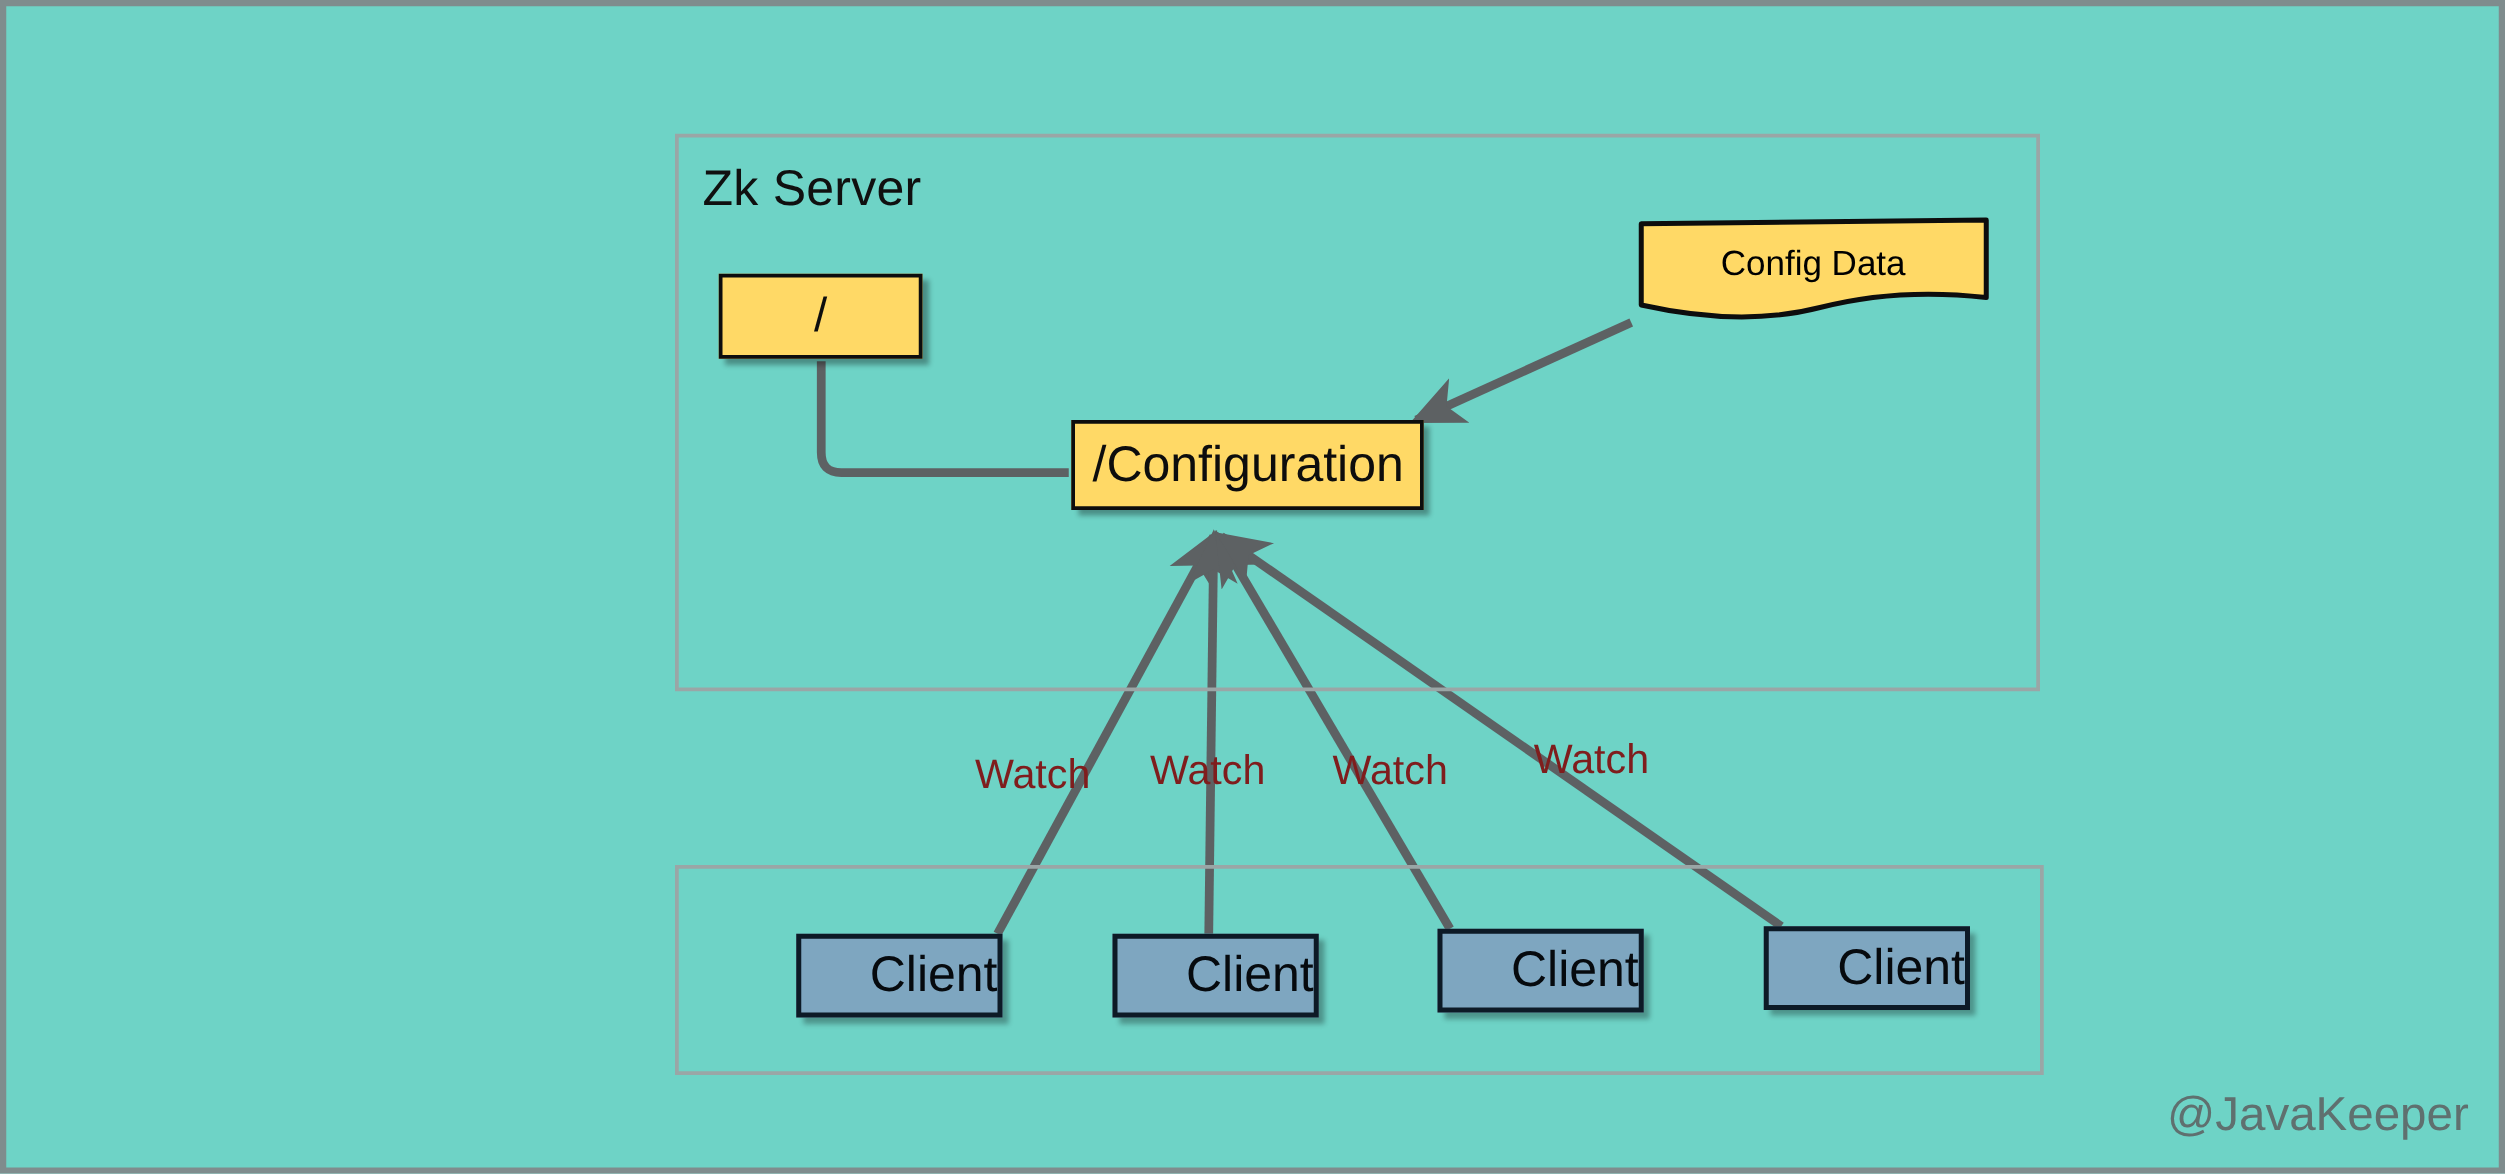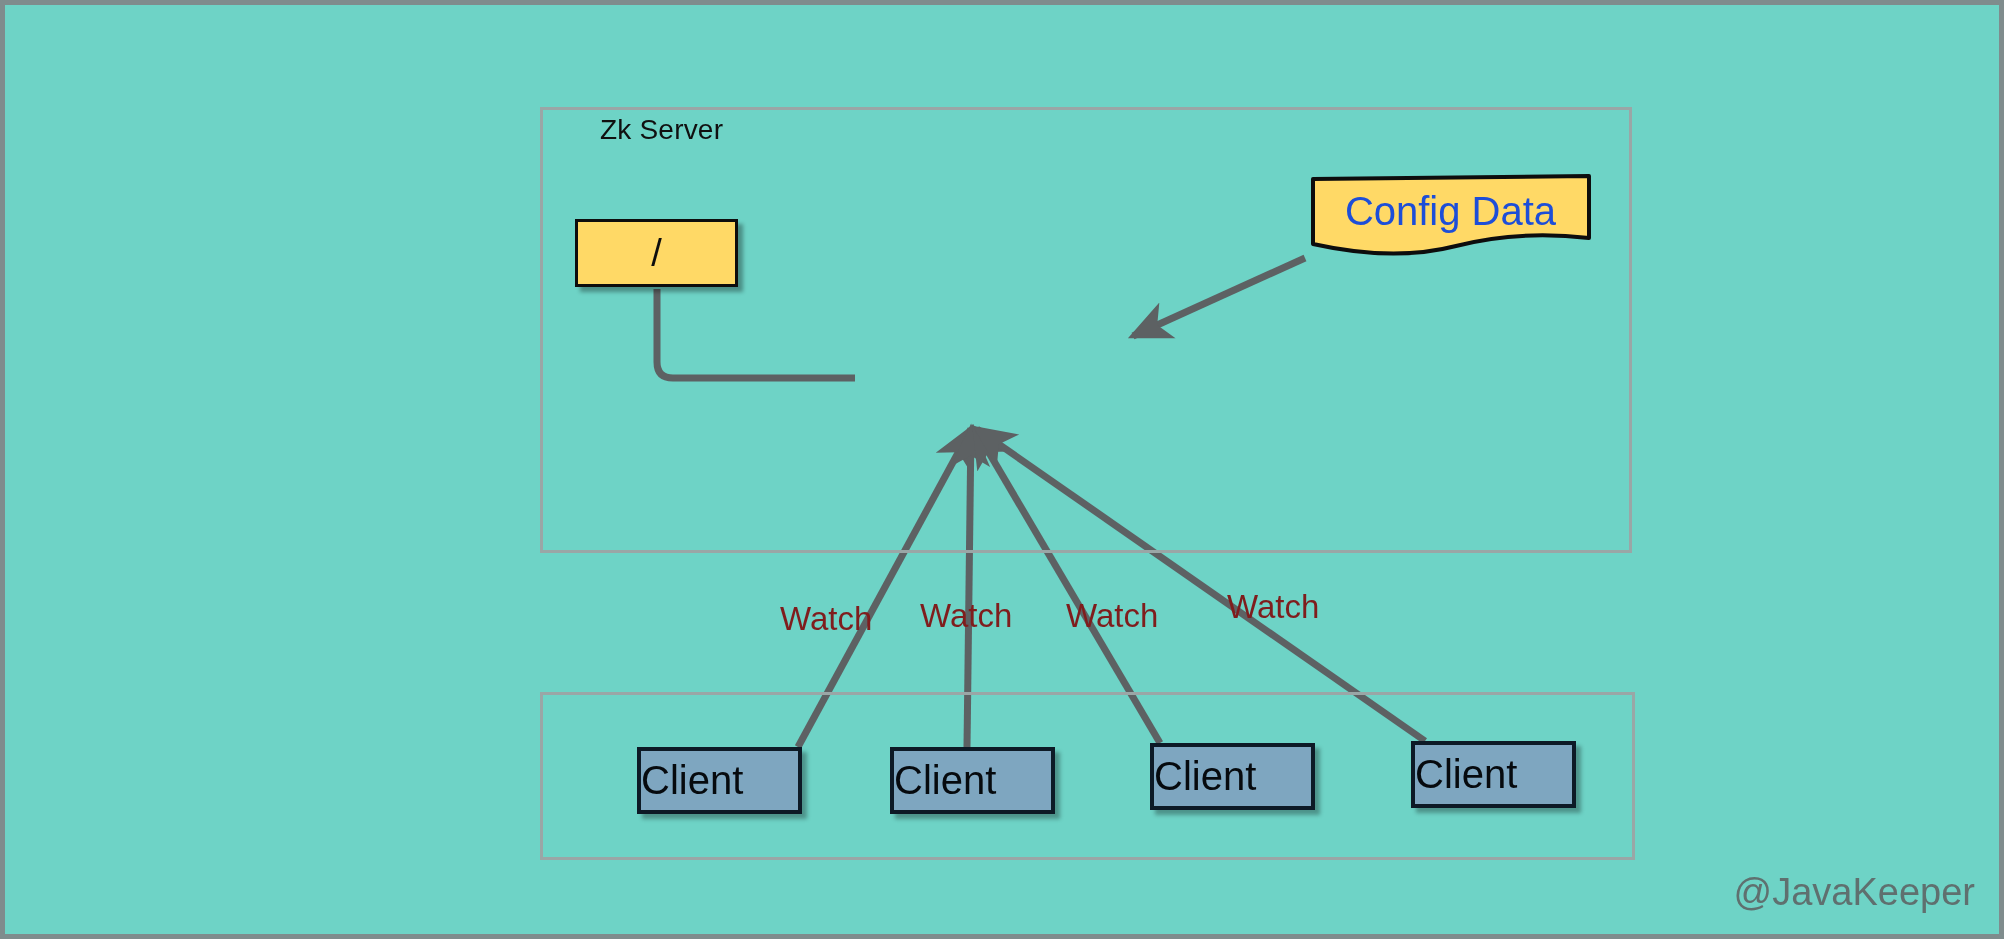--- a/index.html
+++ b/index.html
@@ -32,26 +32,25 @@
     box-sizing: border-box;
     background: transparent;
   }
   #server-group { left: 535px; top: 102px; width: 1092px; height: 446px; }
   #clients-group { left: 535px; top: 687px; width: 1095px; height: 168px; }
 
   
   #server-title {
     position: absolute;
     left: 557px;
-    top: 109px;
-    font-size: 28px;
+    top: 124px;
+    font-size: 40px;
     color: #101010;
     letter-spacing: 0.2px;
     white-space: nowrap;
-    margin-left: 38px;
   }
 
   
   .znode {
     position: absolute;
     background: #ffd966;
     border: 3px solid #0d0d0d;
     box-shadow: 5px 5px 4px rgba(0,0,0,0.33);
     display: flex;
     align-items: center;
@@ -83,34 +82,34 @@
     overflow: visible;
   }
   #note-config-data .note-label {
     position: absolute;
     left: 0; top: 0;
     width: 285px;
     height: 74px;
     display: flex;
     align-items: center;
     justify-content: center;
-    font-size: 40px;
-    color: #1d4ed8;
+    font-size: 28px;
+    color: #000000;
     pointer-events: none;
   }
 
   
   .client-box {
     position: absolute;
     background: #7ea6c0;
     border: 4px solid #0d1a26;
     box-shadow: 5px 5px 4px rgba(0,0,0,0.3);
     display: flex;
     align-items: center;
-    justify-content: flex-start;
+    justify-content: flex-end;
     box-sizing: border-box;
     font-size: 40px;
     color: #060a0e;
   }
 
   
   .watch-label {
     position: absolute;
     font-size: 33px;
     color: #7f1d1d;
@@ -150,20 +149,23 @@
     <line x1="1420" y1="736" x2="972" y2="424" stroke="#5d6163" stroke-width="7" marker-end="url(#arrowhead)"></line>
   </svg>
 
   <div class="group-frame" id="server-group"></div>
   <div id="server-title">Zk Server</div>
 
   <div class="znode" id="node-root">
     <span>/</span>
   </div>
 
+  <div class="znode" id="node-config">
+    <span>/Configuration</span>
+  </div>
 
   <div id="note-config-data">
     <svg class="note-shape" viewBox="0 0 285 80">
       <path d="M5,5 L281,2 L281,64 Q210,56 148,72 Q86,88 5,70 Z" fill="#ffd966" stroke="#0d0d0d" stroke-width="4" stroke-linejoin="round" style="filter:none"></path>
     </svg>
     <div class="note-label">Config Data</div>
   </div>
 
   <div class="watch-label" style="left:775px; top:595px;">Watch</div>
   <div class="watch-label" style="left:915px; top:592px;">Watch</div>

